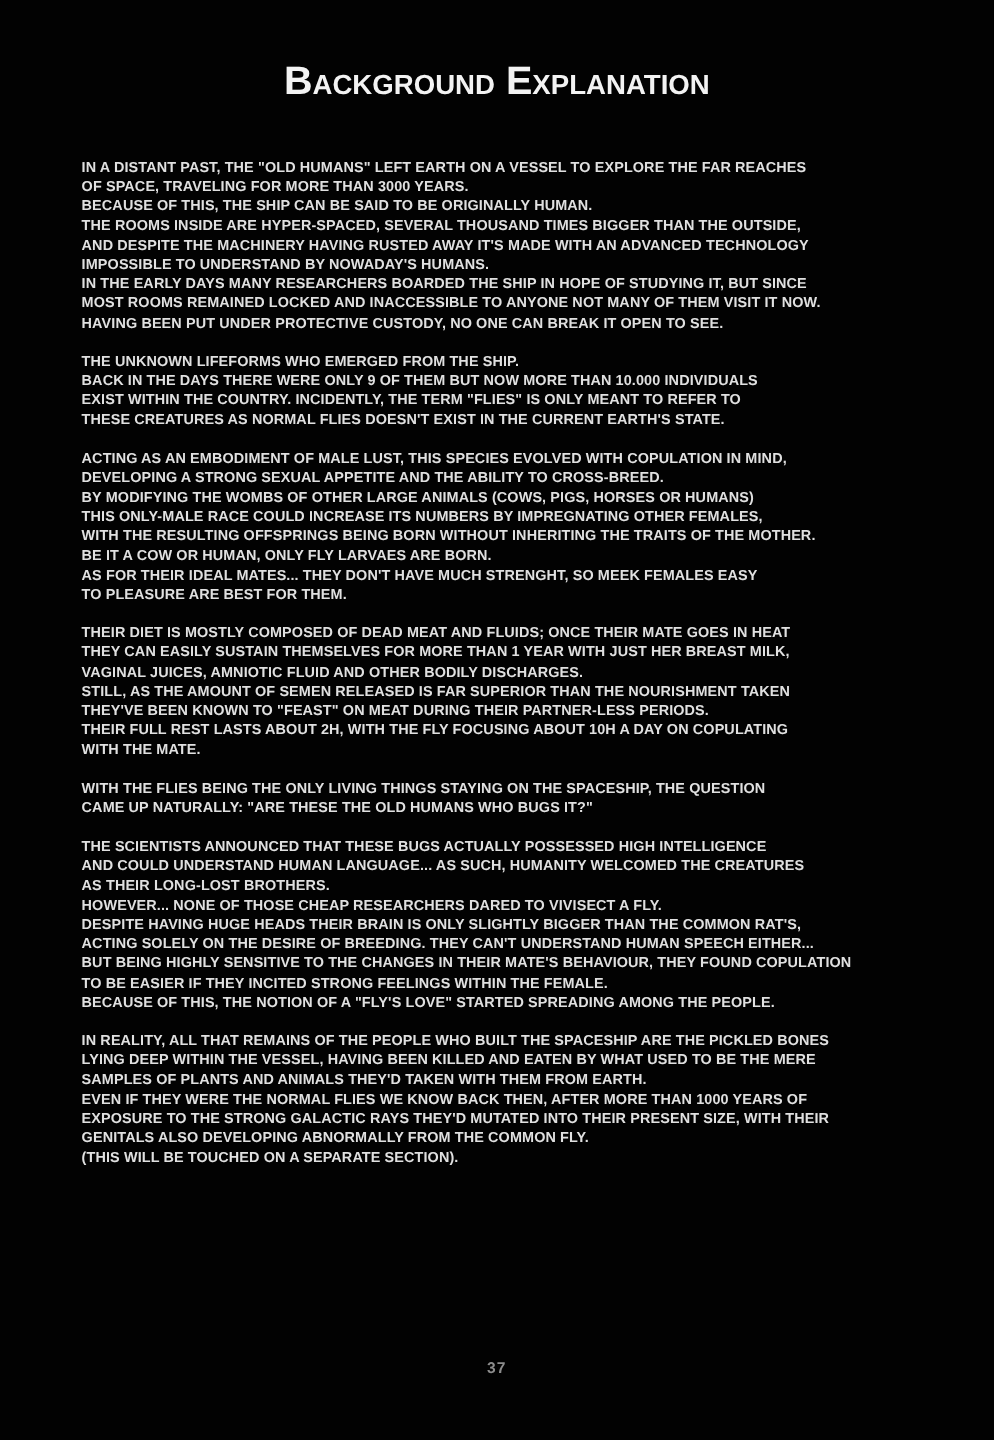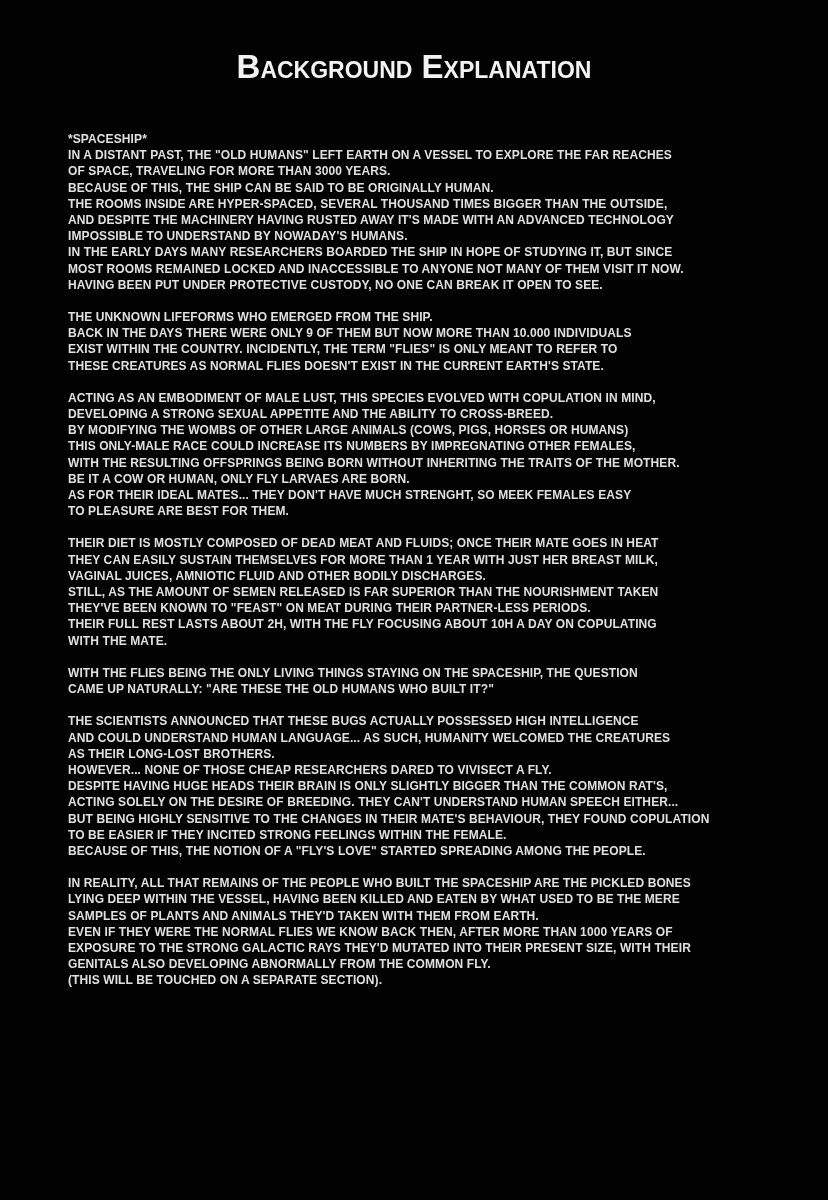--- a/index.html
+++ b/index.html
@@ -66,21 +66,20 @@
 <body>
 
 <div class="page">
 
   <h1 class="page-title">Background Explanation</h1>
 
   <div class="text-body">
 
 
     <div class="section">
-      <div class="section-heading">*SPACESHIP*</div>
       <p class="paragraph">IN A DISTANT PAST, THE "OLD HUMANS" LEFT EARTH ON A VESSEL TO EXPLORE THE FAR REACHES
 OF SPACE, TRAVELING FOR MORE THAN 3000 YEARS.
 BECAUSE OF THIS, THE SHIP CAN BE SAID TO BE ORIGINALLY HUMAN.
 THE ROOMS INSIDE ARE HYPER-SPACED, SEVERAL THOUSAND TIMES BIGGER THAN THE OUTSIDE,
 AND DESPITE THE MACHINERY HAVING RUSTED AWAY IT'S MADE WITH AN ADVANCED TECHNOLOGY
 IMPOSSIBLE TO UNDERSTAND BY NOWADAY'S HUMANS.
 IN THE EARLY DAYS MANY RESEARCHERS BOARDED THE SHIP IN HOPE OF STUDYING IT, BUT SINCE
 MOST ROOMS REMAINED LOCKED AND INACCESSIBLE TO ANYONE NOT MANY OF THEM VISIT IT NOW.
 HAVING BEEN PUT UNDER PROTECTIVE CUSTODY, NO ONE CAN BREAK IT OPEN TO SEE.</p>
     </div>
@@ -99,35 +98,36 @@
 AS FOR THEIR IDEAL MATES... THEY DON'T HAVE MUCH STRENGHT, SO MEEK FEMALES EASY
 TO PLEASURE ARE BEST FOR THEM.</p>
       <p class="paragraph">THEIR DIET IS MOSTLY COMPOSED OF DEAD MEAT AND FLUIDS; ONCE THEIR MATE GOES IN HEAT
 THEY CAN EASILY SUSTAIN THEMSELVES FOR MORE THAN 1 YEAR WITH JUST HER BREAST MILK,
 VAGINAL JUICES, AMNIOTIC FLUID AND OTHER BODILY DISCHARGES.
 STILL, AS THE AMOUNT OF SEMEN RELEASED IS FAR SUPERIOR THAN THE NOURISHMENT TAKEN
 THEY'VE BEEN KNOWN TO "FEAST" ON MEAT DURING THEIR PARTNER-LESS PERIODS.
 THEIR FULL REST LASTS ABOUT 2H, WITH THE FLY FOCUSING ABOUT 10H A DAY ON COPULATING
 WITH THE MATE.</p>
       <p class="paragraph">WITH THE FLIES BEING THE ONLY LIVING THINGS STAYING ON THE SPACESHIP, THE QUESTION
-CAME UP NATURALLY: "ARE THESE THE OLD HUMANS WHO BUILT IT?"</p>
+CAME UP NATURALLY: "ARE THESE THE OLD HUMANS WHO BUGS IT?"</p>
       <p class="paragraph">THE SCIENTISTS ANNOUNCED THAT THESE BUGS ACTUALLY POSSESSED HIGH INTELLIGENCE
 AND COULD UNDERSTAND HUMAN LANGUAGE... AS SUCH, HUMANITY WELCOMED THE CREATURES
 AS THEIR LONG-LOST BROTHERS.
 HOWEVER... NONE OF THOSE CHEAP RESEARCHERS DARED TO VIVISECT A FLY.
 DESPITE HAVING HUGE HEADS THEIR BRAIN IS ONLY SLIGHTLY BIGGER THAN THE COMMON RAT'S,
 ACTING SOLELY ON THE DESIRE OF BREEDING. THEY CAN'T UNDERSTAND HUMAN SPEECH EITHER...
 BUT BEING HIGHLY SENSITIVE TO THE CHANGES IN THEIR MATE'S BEHAVIOUR, THEY FOUND COPULATION
 TO BE EASIER IF THEY INCITED STRONG FEELINGS WITHIN THE FEMALE.
 BECAUSE OF THIS, THE NOTION OF A "FLY'S LOVE" STARTED SPREADING AMONG THE PEOPLE.</p>
       <p class="paragraph">IN REALITY, ALL THAT REMAINS OF THE PEOPLE WHO BUILT THE SPACESHIP ARE THE PICKLED BONES
 LYING DEEP WITHIN THE VESSEL, HAVING BEEN KILLED AND EATEN BY WHAT USED TO BE THE MERE
 SAMPLES OF PLANTS AND ANIMALS THEY'D TAKEN WITH THEM FROM EARTH.
 EVEN IF THEY WERE THE NORMAL FLIES WE KNOW BACK THEN, AFTER MORE THAN 1000 YEARS OF
 EXPOSURE TO THE STRONG GALACTIC RAYS THEY'D MUTATED INTO THEIR PRESENT SIZE, WITH THEIR
 GENITALS ALSO DEVELOPING ABNORMALLY FROM THE COMMON FLY.
 (THIS WILL BE TOUCHED ON A SEPARATE SECTION).</p>
     </div>
 
   </div>
 
+  <div class="page-number">37</div>
 
 </div>
 
 </body></html>

